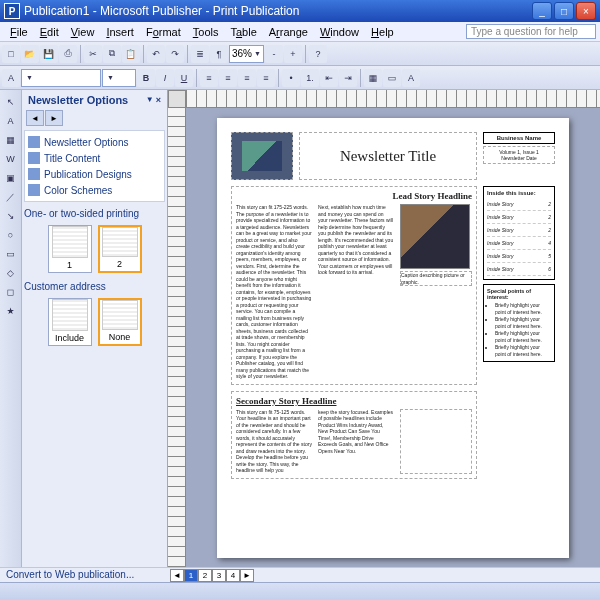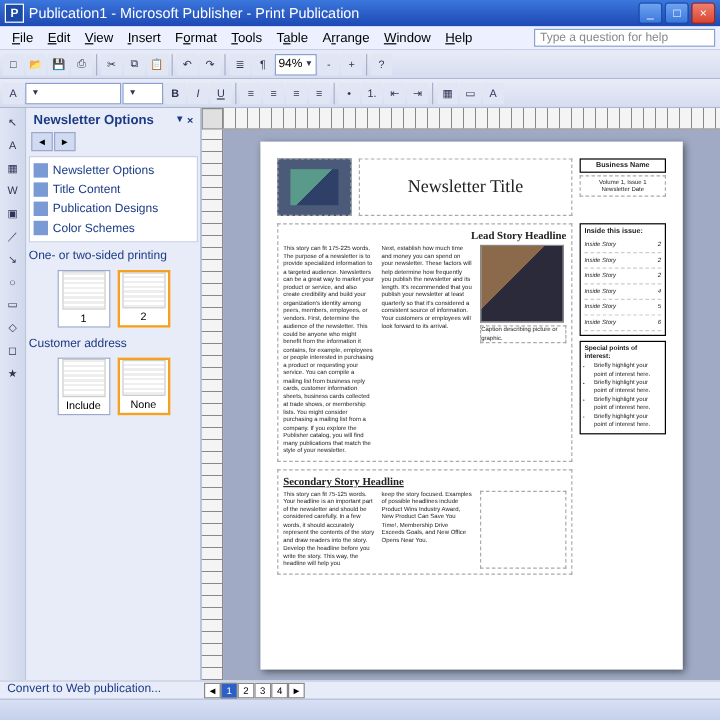--- a/index.html
+++ b/index.html
@@ -10,21 +10,21 @@
 .titlebar .appicon { width: 16px; height: 16px; background: #1a4ba8; border: 1px solid #fff; margin-right: 4px; display:flex;align-items:center;justify-content:center;font-size:10px;font-weight:bold;}
 .titlebar .title { flex: 1; }
 .winbtns { display: flex; gap: 2px; }
 .winbtn { width: 20px; height: 18px; background: linear-gradient(180deg,#6fa3f0,#3b77dd); border: 1px solid #1a4ba8; border-radius: 3px; color:#fff; display:flex;align-items:center;justify-content:center;font-size:10px;}
 .winbtn.close { background: linear-gradient(180deg,#f08070,#d94530); border-color:#a02515;}
 
 
 .menubar { height: 20px; background: #ecf0ff; border-bottom: 1px solid #c0c8e0; display: flex; align-items: center; padding: 0 4px; }
 .menuitem { padding: 2px 6px; color: #000; font-size: 11px; }
 .menuitem u { text-decoration: underline; }
-.helpbox { margin-left: auto; border:1px solid #8aa0d0; background:#fff; color:#888; padding:1px 4px; font-size:10px; width:151px;}
+.helpbox { margin-left: auto; border:1px solid #8aa0d0; background:#fff; color:#888; padding:1px 4px; font-size:10px; width:130px;}
 
 
 .toolbar { height: 24px; background: linear-gradient(180deg,#e8ecf8,#d6ddf0); border-bottom: 1px solid #b0b8d0; display: flex; align-items: center; padding: 0 2px; gap: 1px; overflow:hidden;}
 .toolbar .tbtn { width: 18px; height: 18px; background:#e0e6f4; border:1px solid transparent; border-radius:2px; display:flex;align-items:center;justify-content:center; font-size:9px; color:#335;}
 .toolbar .sep { width:1px; height:18px; background:#a8b0c8; margin:0 2px;}
 .toolbar .combo { height:18px; background:#fff; border:1px solid #8aa0d0; font-size:10px; padding:0 2px; display:flex;align-items:center; gap:2px;}
 .toolbar .combo .arr{font-size:7px;color:#335;}
 
 
 .mainlayout { display: flex; height: calc(600px - 22px - 20px - 24px - 24px - 18px - 15px); }
@@ -126,21 +126,21 @@
   <div class="tbtn">✂</div>
   <div class="tbtn">⧉</div>
   <div class="tbtn">📋</div>
   <div class="sep"></div>
   <div class="tbtn">↶</div>
   <div class="tbtn">↷</div>
   <div class="sep"></div>
   <div class="tbtn">≣</div>
   <div class="tbtn">¶</div>
   <div class="combo">
-      <span>94%</span>
+      <span>36%</span>
       <span class="arr">▼</span>
     </div>
   <div class="tbtn">-</div>
   <div class="tbtn">+</div>
   <div class="sep"></div>
   <div class="tbtn">?</div>
 </div>
 
 <div class="toolbar">
   <div class="tbtn">A</div>

